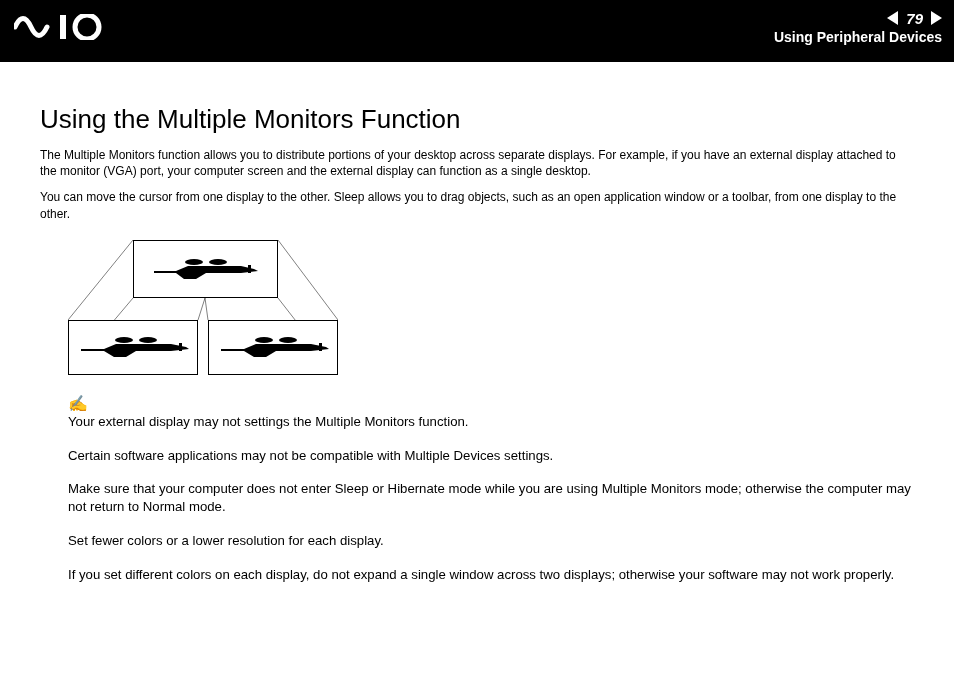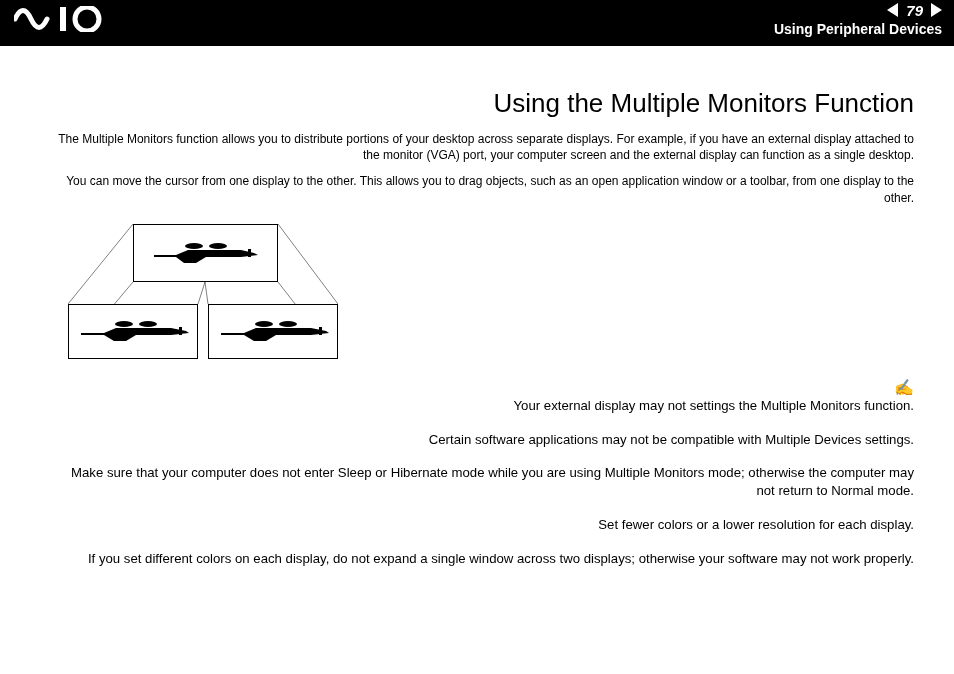--- a/index.html
+++ b/index.html
@@ -6,21 +6,21 @@
     body {
       width: 954px;
       height: 674px;
       font-family: Arial, Helvetica, sans-serif;
       background: #fff;
       color: #000;
     }
     .header {
       background: #000;
       color: #fff;
-      height: 46px;
+      height: 62px;
       display: flex;
       justify-content: space-between;
       align-items: center;
       padding: 0 12px 8px 14px;
     }
     .logo {
       display: flex;
       align-items: center;
     }
     .logo svg { display: block; }
@@ -50,21 +50,20 @@
       font-size: 15px;
       padding: 0 2px;
     }
     .section-name {
       font-weight: bold;
       font-size: 14px;
       text-align: right;
     }
     .content {
       padding: 42px 40px 20px 40px;
-      text-align: right;
     }
     .page-title {
       font-size: 26px;
       font-weight: normal;
       margin-bottom: 12px;
     }
     .para {
       font-size: 12px;
       line-height: 1.35;
       margin-bottom: 10px;
@@ -142,21 +141,21 @@
       <span class="page-num">79</span>
       <div class="nav-arrow right"></div>
     </div>
     <div class="section-name">Using Peripheral Devices</div>
   </div>
 </div>
 
 <div class="content">
   <h1 class="page-title">Using the Multiple Monitors Function</h1>
   <p class="para">The Multiple Monitors function allows you to distribute portions of your desktop across separate displays. For example, if you have an external display attached to the monitor (VGA) port, your computer screen and the external display can function as a single desktop.</p>
-  <p class="para">You can move the cursor from one display to the other. This allows you to drag objects, such as an open application window or a toolbar, from one display to the other.</p>
+  <p class="para">You can move the cursor from one display to the other. Sleep allows you to drag objects, such as an open application window or a toolbar, from one display to the other.</p>
 
   <div class="diagram">
     <svg class="connector" width="270" height="140" style="left:0;top:0;position:absolute">
       <line x1="65" y1="0" x2="0" y2="80"></line>
       <line x1="65" y1="58" x2="0" y2="135"></line>
       <line x1="137" y1="58" x2="130" y2="80"></line>
       <line x1="137" y1="58" x2="140" y2="80"></line>
       <line x1="210" y1="0" x2="270" y2="80"></line>
       <line x1="210" y1="58" x2="270" y2="135"></line>
     </svg>

